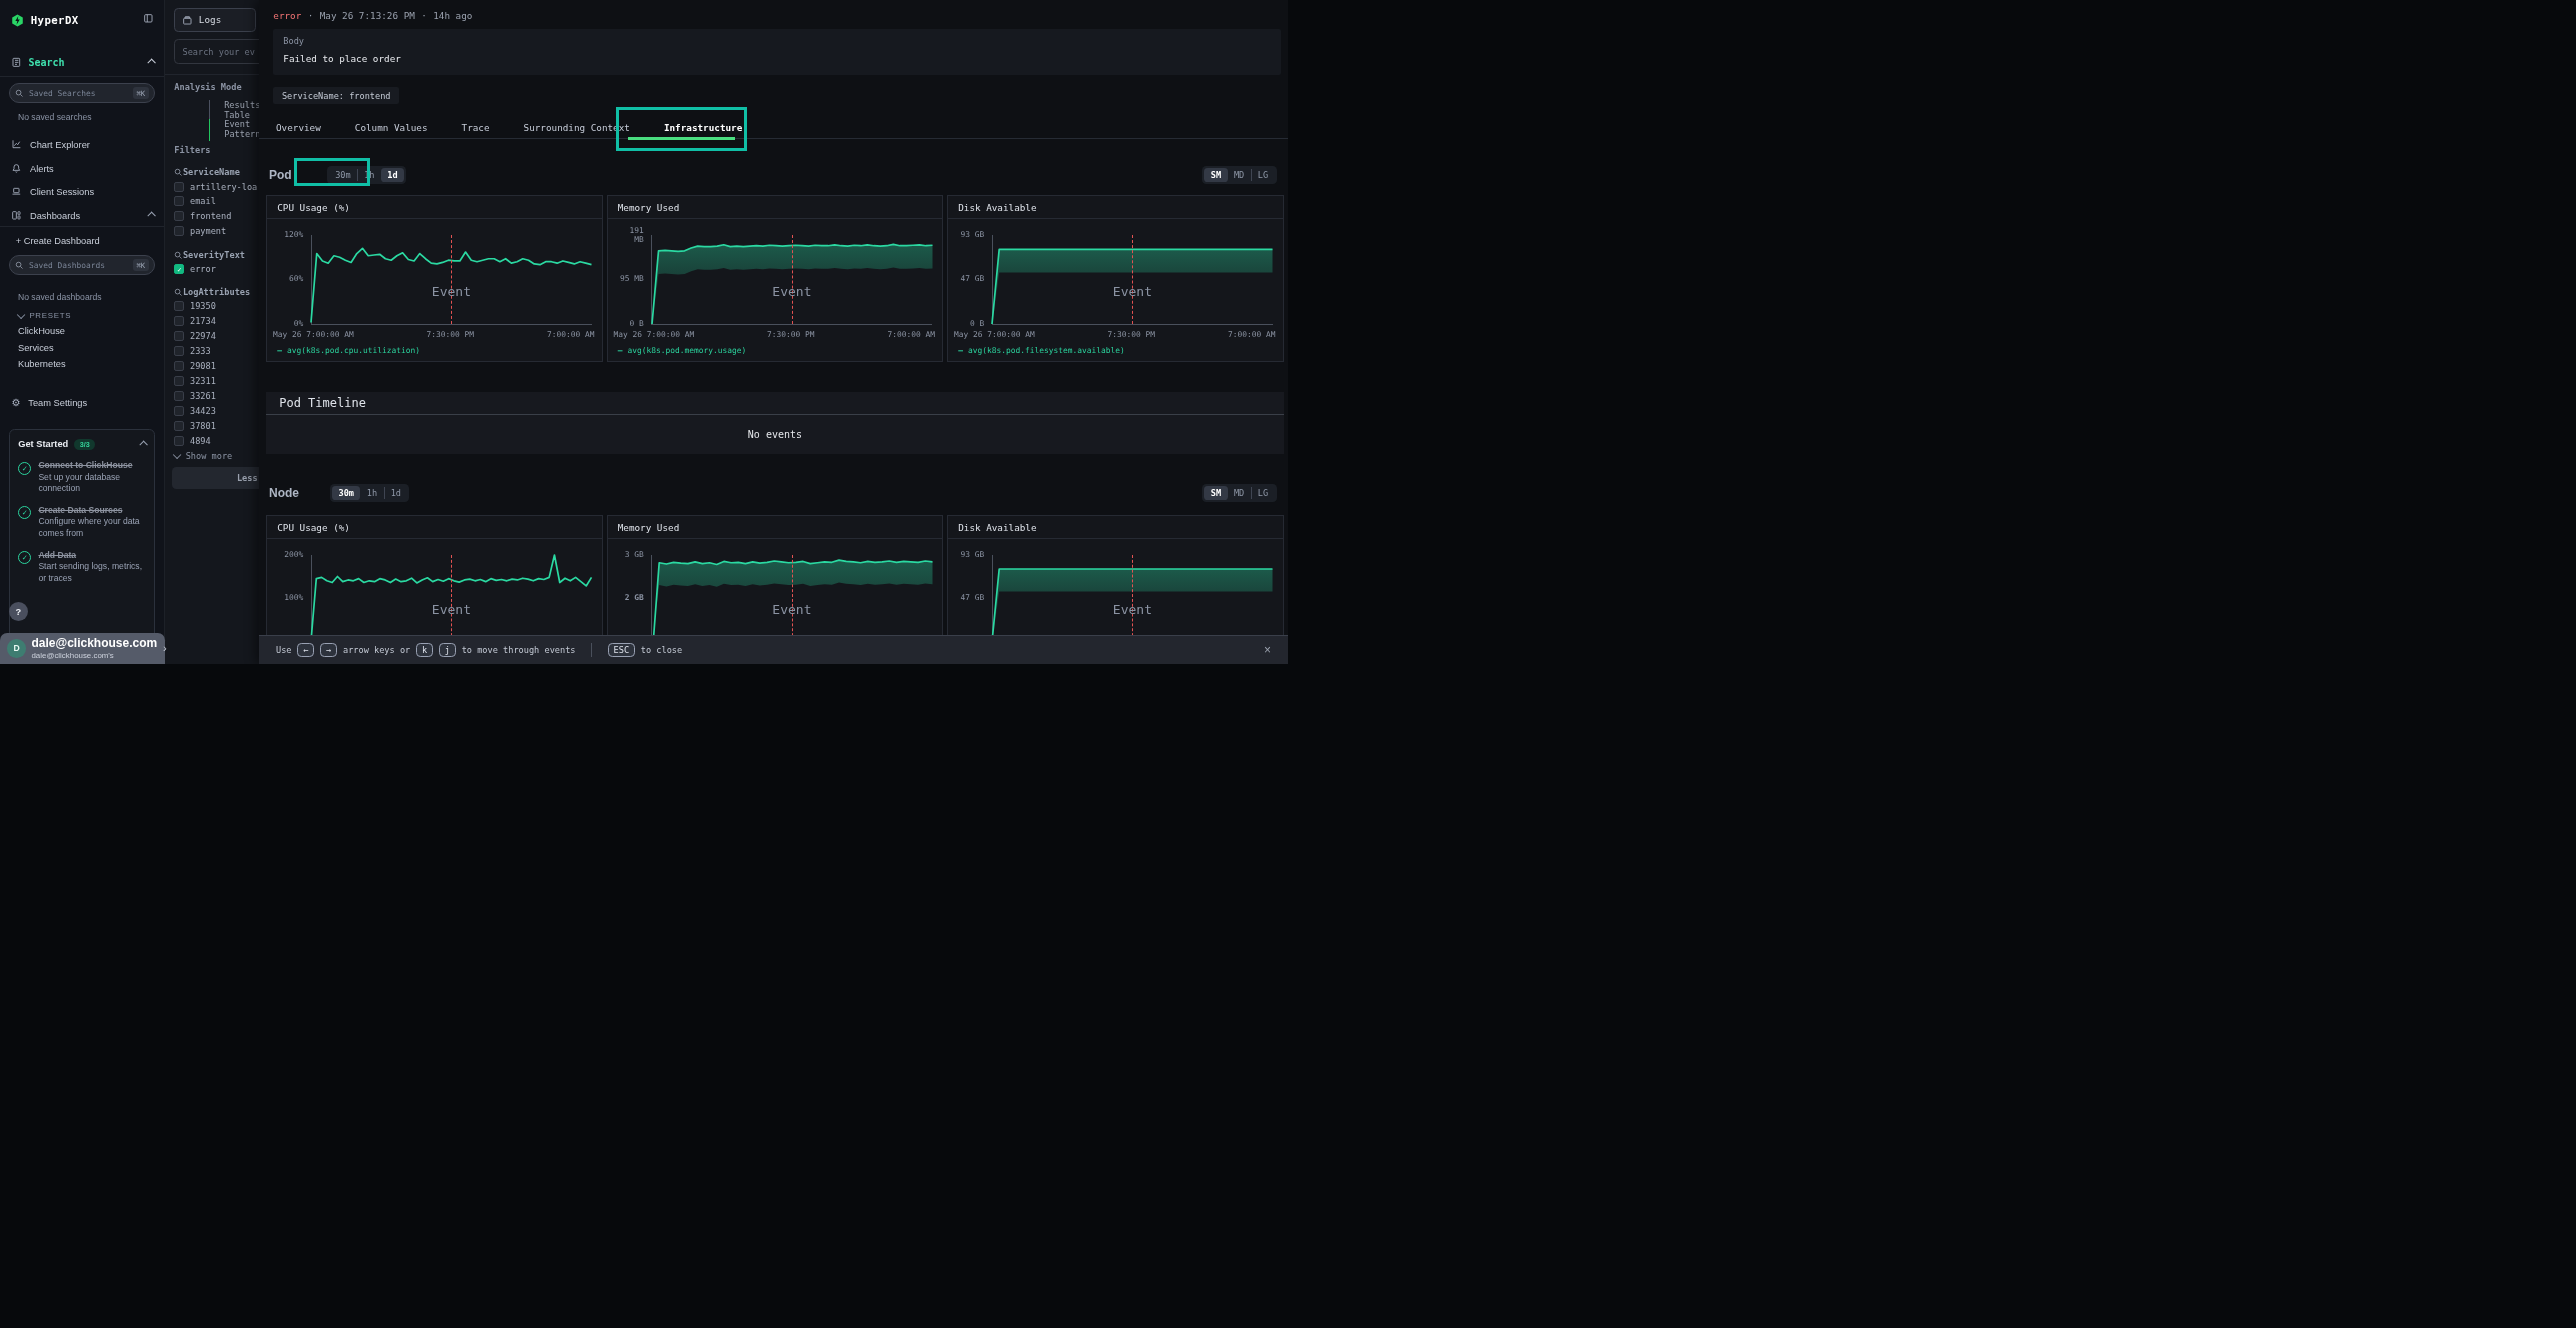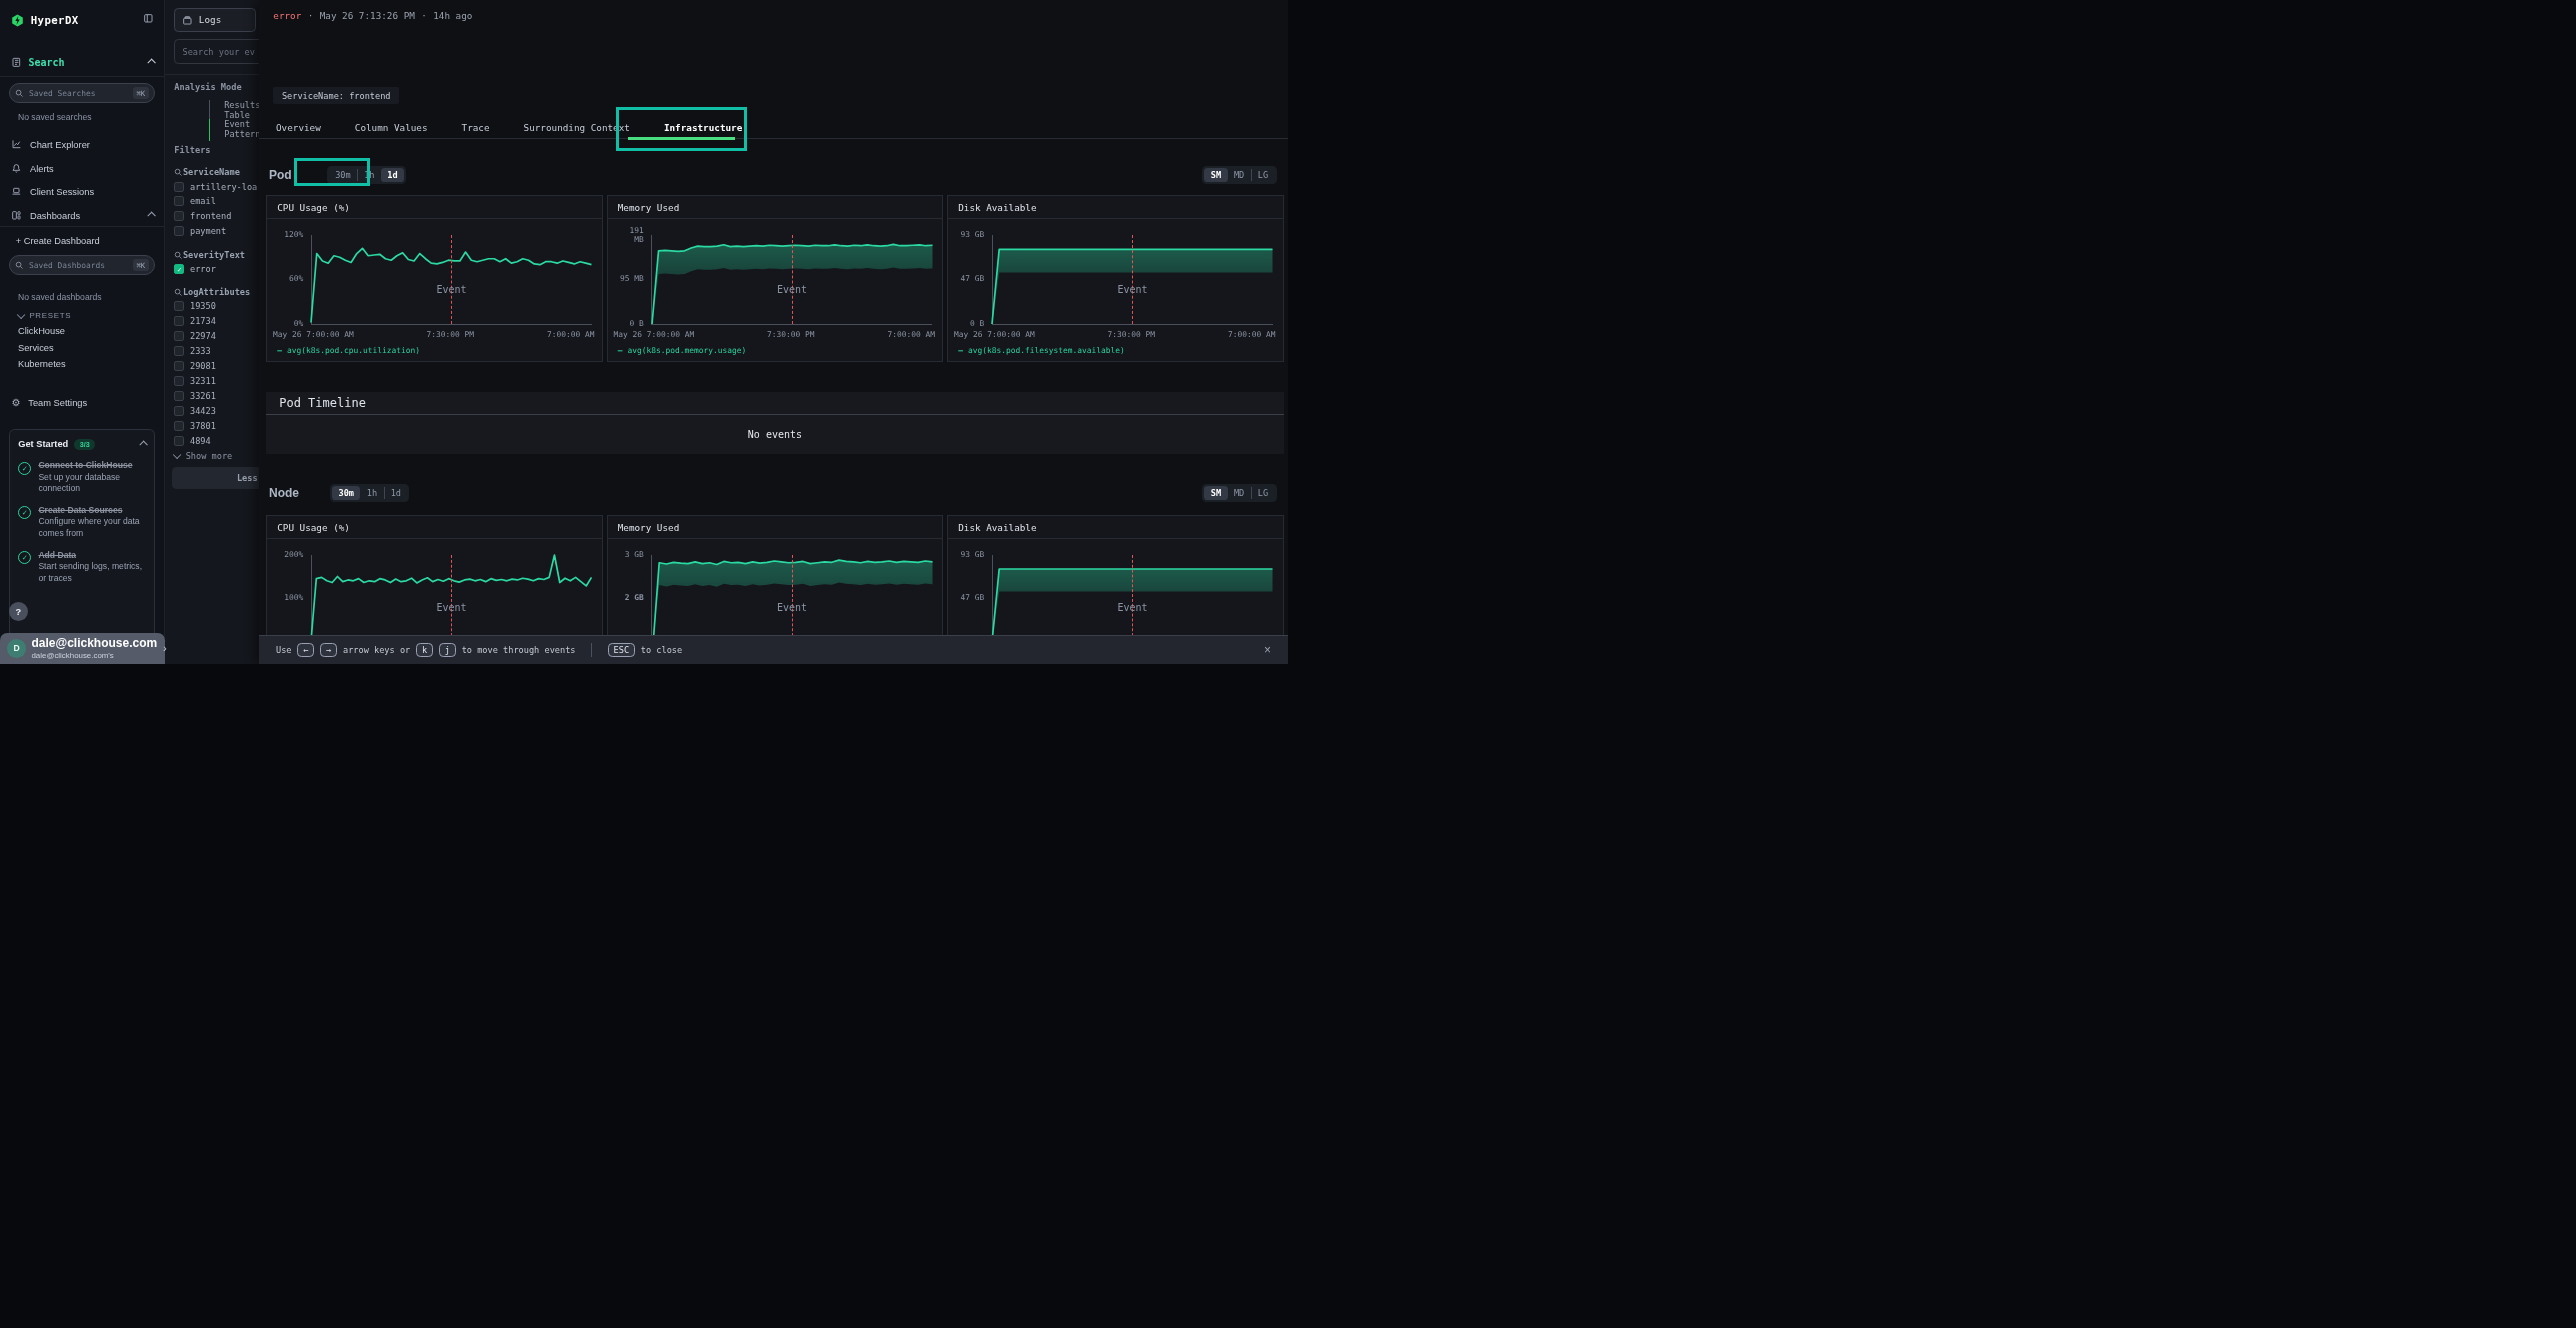--- a/index.html
+++ b/index.html
@@ -84,21 +84,21 @@
   .seg-div { width:0.7px; height:11.4px; background:#3f4552; }
   .charts-row { position:absolute; left:7.2px; right:4.3px; display:flex; gap:4px; }
   .chart-card { flex:1; background:#14161b; border:0.7px solid #262a33; position:relative; }
   .chart-title { height:23px; display:flex; align-items:center; padding:0 10px; font-size:9.3px; color:#dfe3ea; border-bottom:0.7px solid #262a33; }
   .chart-plot { position:absolute; left:44px; right:10px; }
   .chart-plot svg { position:absolute; inset:0; width:100%; height:100%; overflow:visible; }
   .axis-left { position:absolute; left:-0.7px; top:0; bottom:0; width:0.7px; background:#4a505c; }
   .axis-bottom { position:absolute; left:-0.7px; right:0; bottom:-0.7px; height:0.7px; background:#4a505c; }
   .ytick { position:absolute; right:5.7px; width:36px; text-align:right; font-size:7.9px; color:#8b93a3; white-space:pre-line; line-height:1.15; transform:translateY(-50%); }
   .event-line { position:absolute; top:0; bottom:0; width:0; border-left:1.4px dashed #e25252; }
-  .event-label { position:absolute; transform:translateX(-50%); font-size:10px; color:#8b93a3; z-index:2; }
+  .event-label { position:absolute; transform:translateX(-50%); font-size:13px; color:#8b93a3; z-index:2; }
   .xticks { position:absolute; left:5.7px; right:7.2px; display:flex; justify-content:space-between; font-size:7.9px; color:#8b93a3; }
   .chart-legend { position:absolute; left:10px; display:flex; gap:5px; align-items:center; font-size:7.9px; color:#2bd49e; }
   .legend-dash { color:#2bd49e; font-weight:bold; }
   .timeline-card { position:absolute; left:7.2px; right:4.3px; top:392px; height:62px; background:#17191f; }
   .timeline-head { height:23px; display:flex; align-items:center; padding:0 13px; font-size:12px; color:#dfe3ea; border-bottom:1.4px solid #3a3f48; }
   .timeline-body { height:39px; display:flex; align-items:center; justify-content:center; font-size:10px; color:#e5e7eb; }
 
   
   .bottom-bar { position:absolute; left:259px; right:0; bottom:0; height:29px; background:#23262e; border-top:0.7px solid #3a3f4a; display:flex; align-items:center; gap:5.7px; padding:0 17px; z-index:8; font-size:8.6px; color:#c3c9d4; }
   .kbd { background:#2d323c; border:0.7px solid #99a1b3; border-radius:4.3px; padding:0.7px 5px; font-size:8.6px; color:#dde1ea; }
@@ -387,20 +387,24 @@
 
   <div class="panel">
     <div class="evt-header">
       <span class="sev-error">error</span>
       <span>·</span>
       <span>May 26 7:13:26 PM</span>
       <span>·</span>
       <span>14h ago</span>
     </div>
 
+    <div class="body-card">
+      <div class="body-label">Body</div>
+      <div class="body-value">Failed to place order</div>
+    </div>
 
     <div class="svc-chip">ServiceName: frontend</div>
 
     <div class="tabs-row">
       <span class="tab">Overview</span>
       <span class="tab">Column Values</span>
       <span class="tab">Trace</span>
       <span class="tab">Surrounding Context</span>
       <span class="tab active">Infrastructure</span>
     </div>

